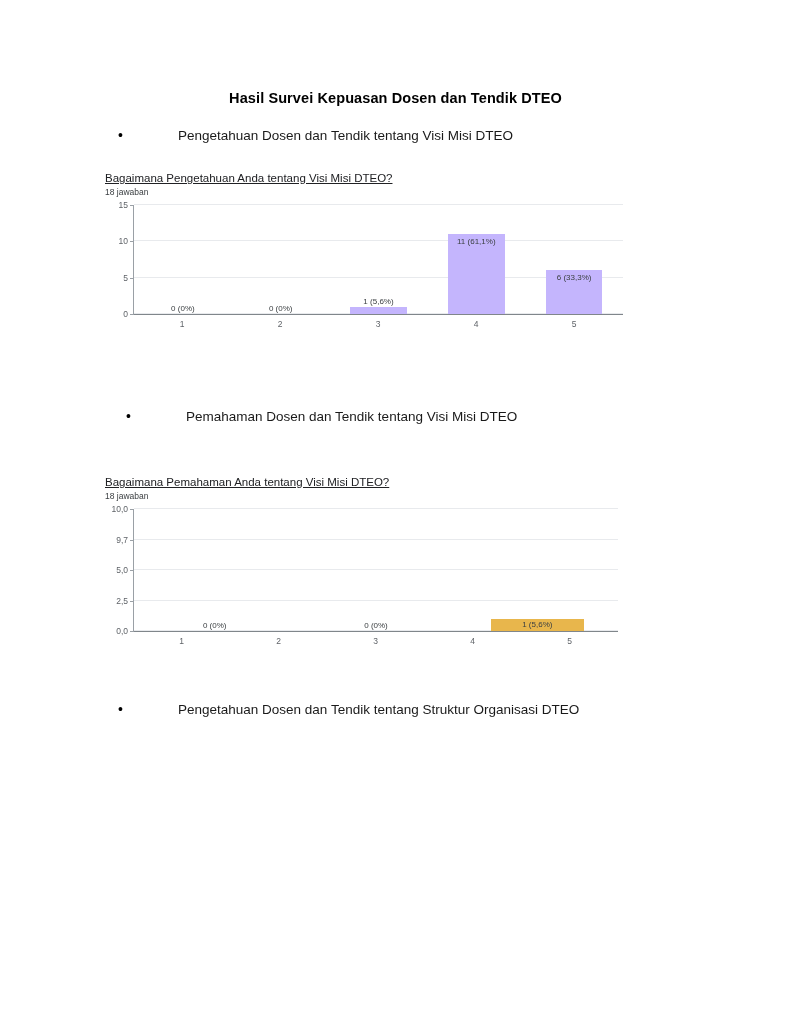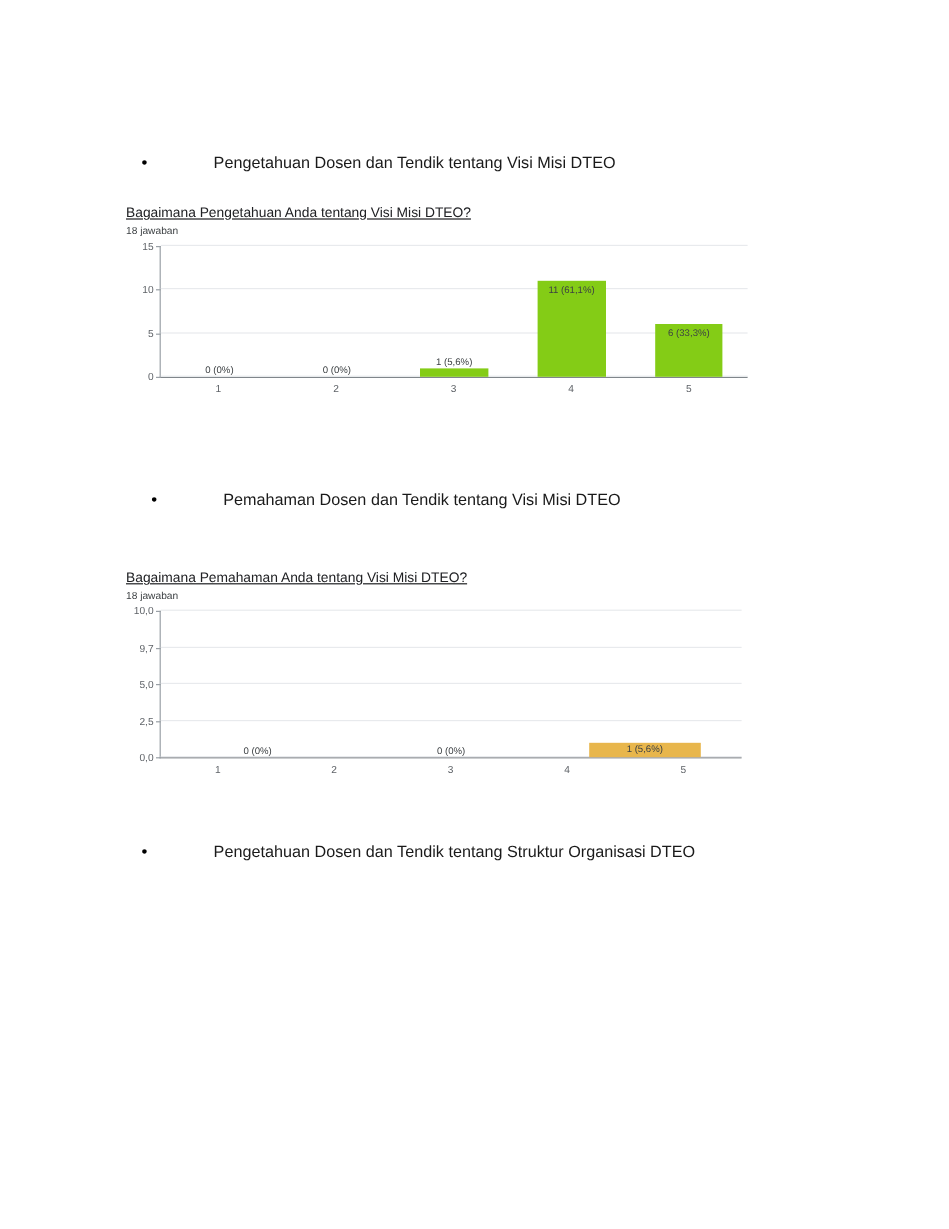--- a/index.html
+++ b/index.html
@@ -115,21 +115,21 @@
   }
   .bar-slot {
     flex: 1 1 0;
     position: relative;
     display: flex;
     justify-content: center;
     align-items: flex-end;
   }
   .bar {
     width: 58%;
-    background: #84cc16;
+    background: #c4b5fd;
     position: relative;
   }
   .bar-label {
     position: absolute;
     bottom: 100%;
     left: 50%;
     transform: translateX(-50%);
     font-size: 8px;
     color: #3c4043;
     white-space: nowrap;
@@ -153,20 +153,21 @@
   .chart-1 .plot-area { margin-left: 28px; width: 490px; }
   .chart-2 .plot-area { margin-left: 28px; width: 485px; }
   .chart-2 .plot-inner { height: 123px; }
   .chart-2 .bar { background: #e8b64c; }
 </style>
 </head>
 <body>
 
 <div class="page">
 
+  <div class="doc-title">Hasil Survei Kepuasan Dosen dan Tendik DTEO</div>
 
   <div class="bullet-item bullet-1">
     <span class="bullet-dot">•</span>
     <span class="bullet-label">Pengetahuan Dosen dan Tendik tentang Visi Misi DTEO</span>
   </div>
 
   <div class="chart-block chart-1">
     <div class="chart-question">Bagaimana Pengetahuan Anda tentang Visi Misi DTEO?</div>
     <div class="chart-responses">18 jawaban</div>
     <div class="plot-area">

